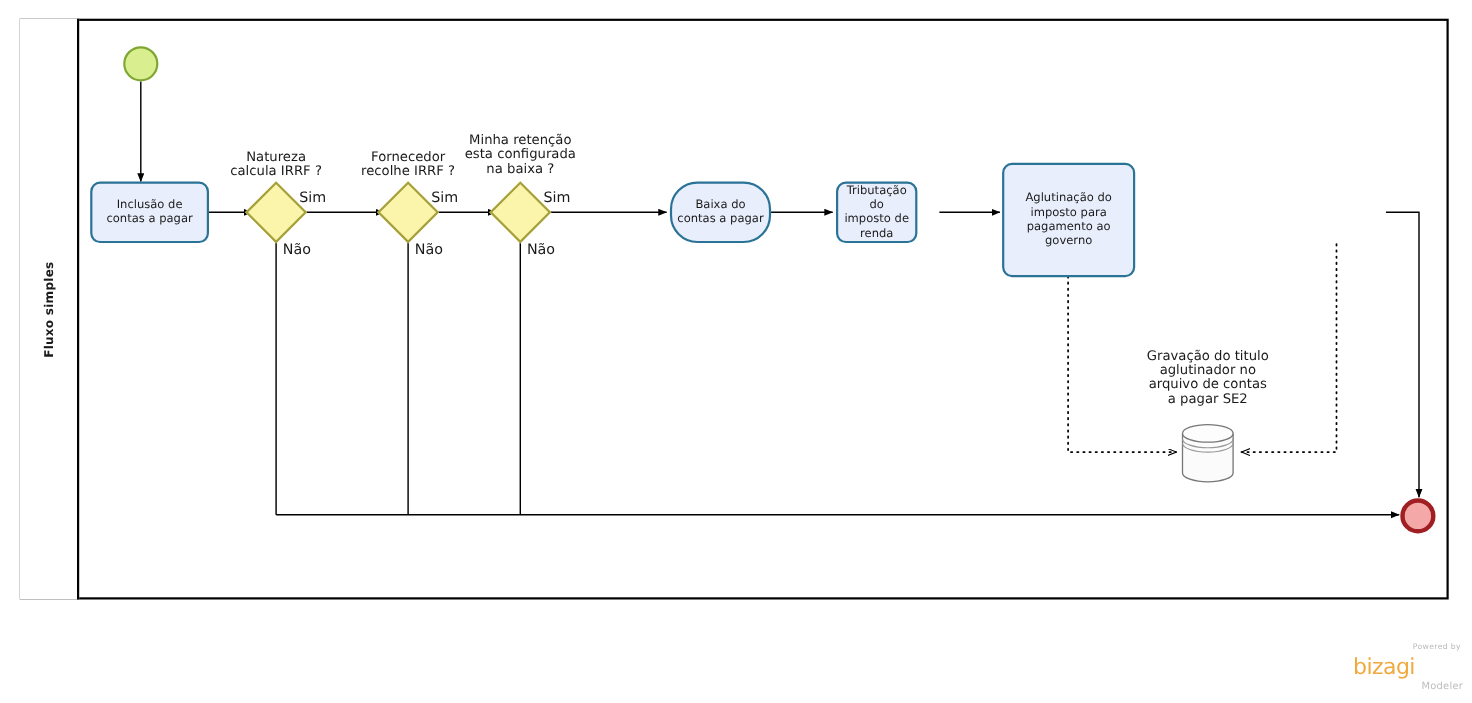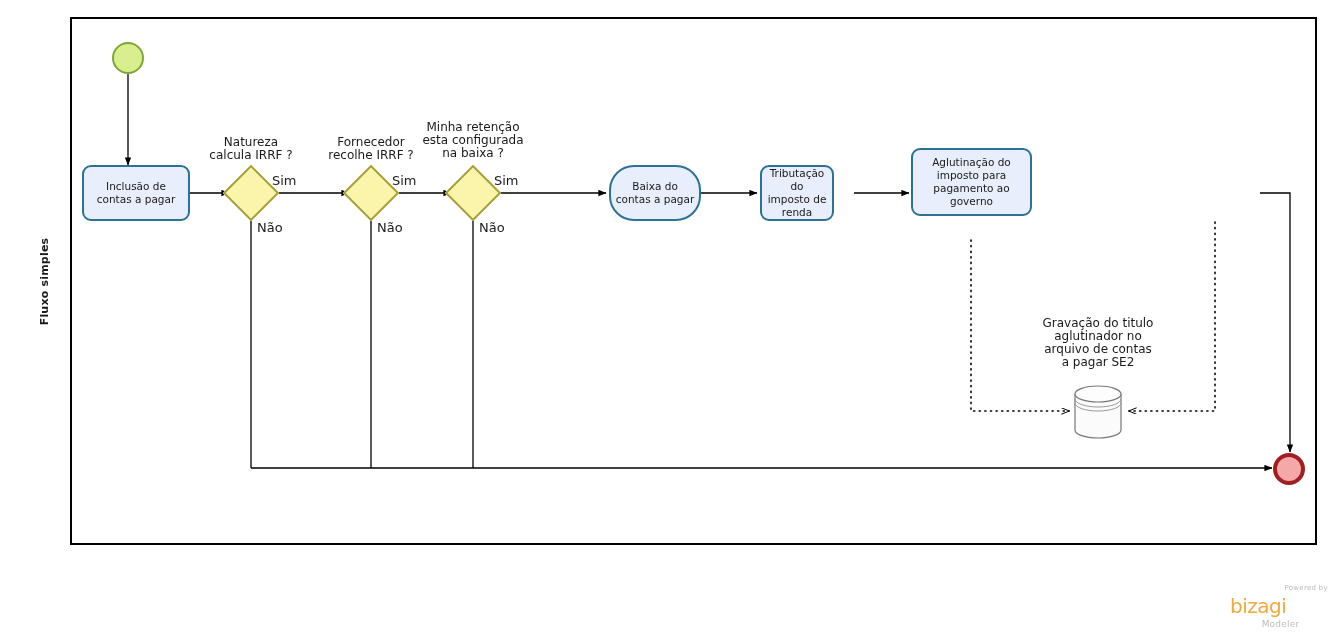--- a/index.html
+++ b/index.html
@@ -143,21 +143,21 @@
     color: #f0a93c;
     font-weight: normal;
     letter-spacing: -0.5px;
     text-align: left;
     margin-left: 2px;
   }
   .logo .modeler {
     font-size: 9px;
     color: #bdbdbd;
     line-height: 11px;
-    text-align: center;
+    text-align: right;
     margin-left: 3px;
     letter-spacing: 0.2px;
   }
   svg { position: absolute; left: 0; top: 0; overflow: visible; }
 </style>
 </head>
 <body>
 
 <div id="canvas">
 
@@ -255,21 +255,21 @@
   </div>
 
   <div class="node task" style="left:760px; top:165px; width:74px; height:56px;">
     <div>
       <span>Tributação do</span>
       <span>imposto de</span>
       <span>renda</span>
     </div>
   </div>
 
-  <div class="node task" style="left:911px; top:148px; width:121px; height:68px;">
+  <div class="node task" style="left:911px; top:148px; width:121px; height:104px;">
     <div>
       <span>Aglutinação do</span>
       <span>imposto para</span>
       <span>pagamento ao</span>
       <span>governo</span>
     </div>
   </div>
 
 
   <div class="node-caption" style="left:1028px; top:317px; width:140px;text-align:center;">

